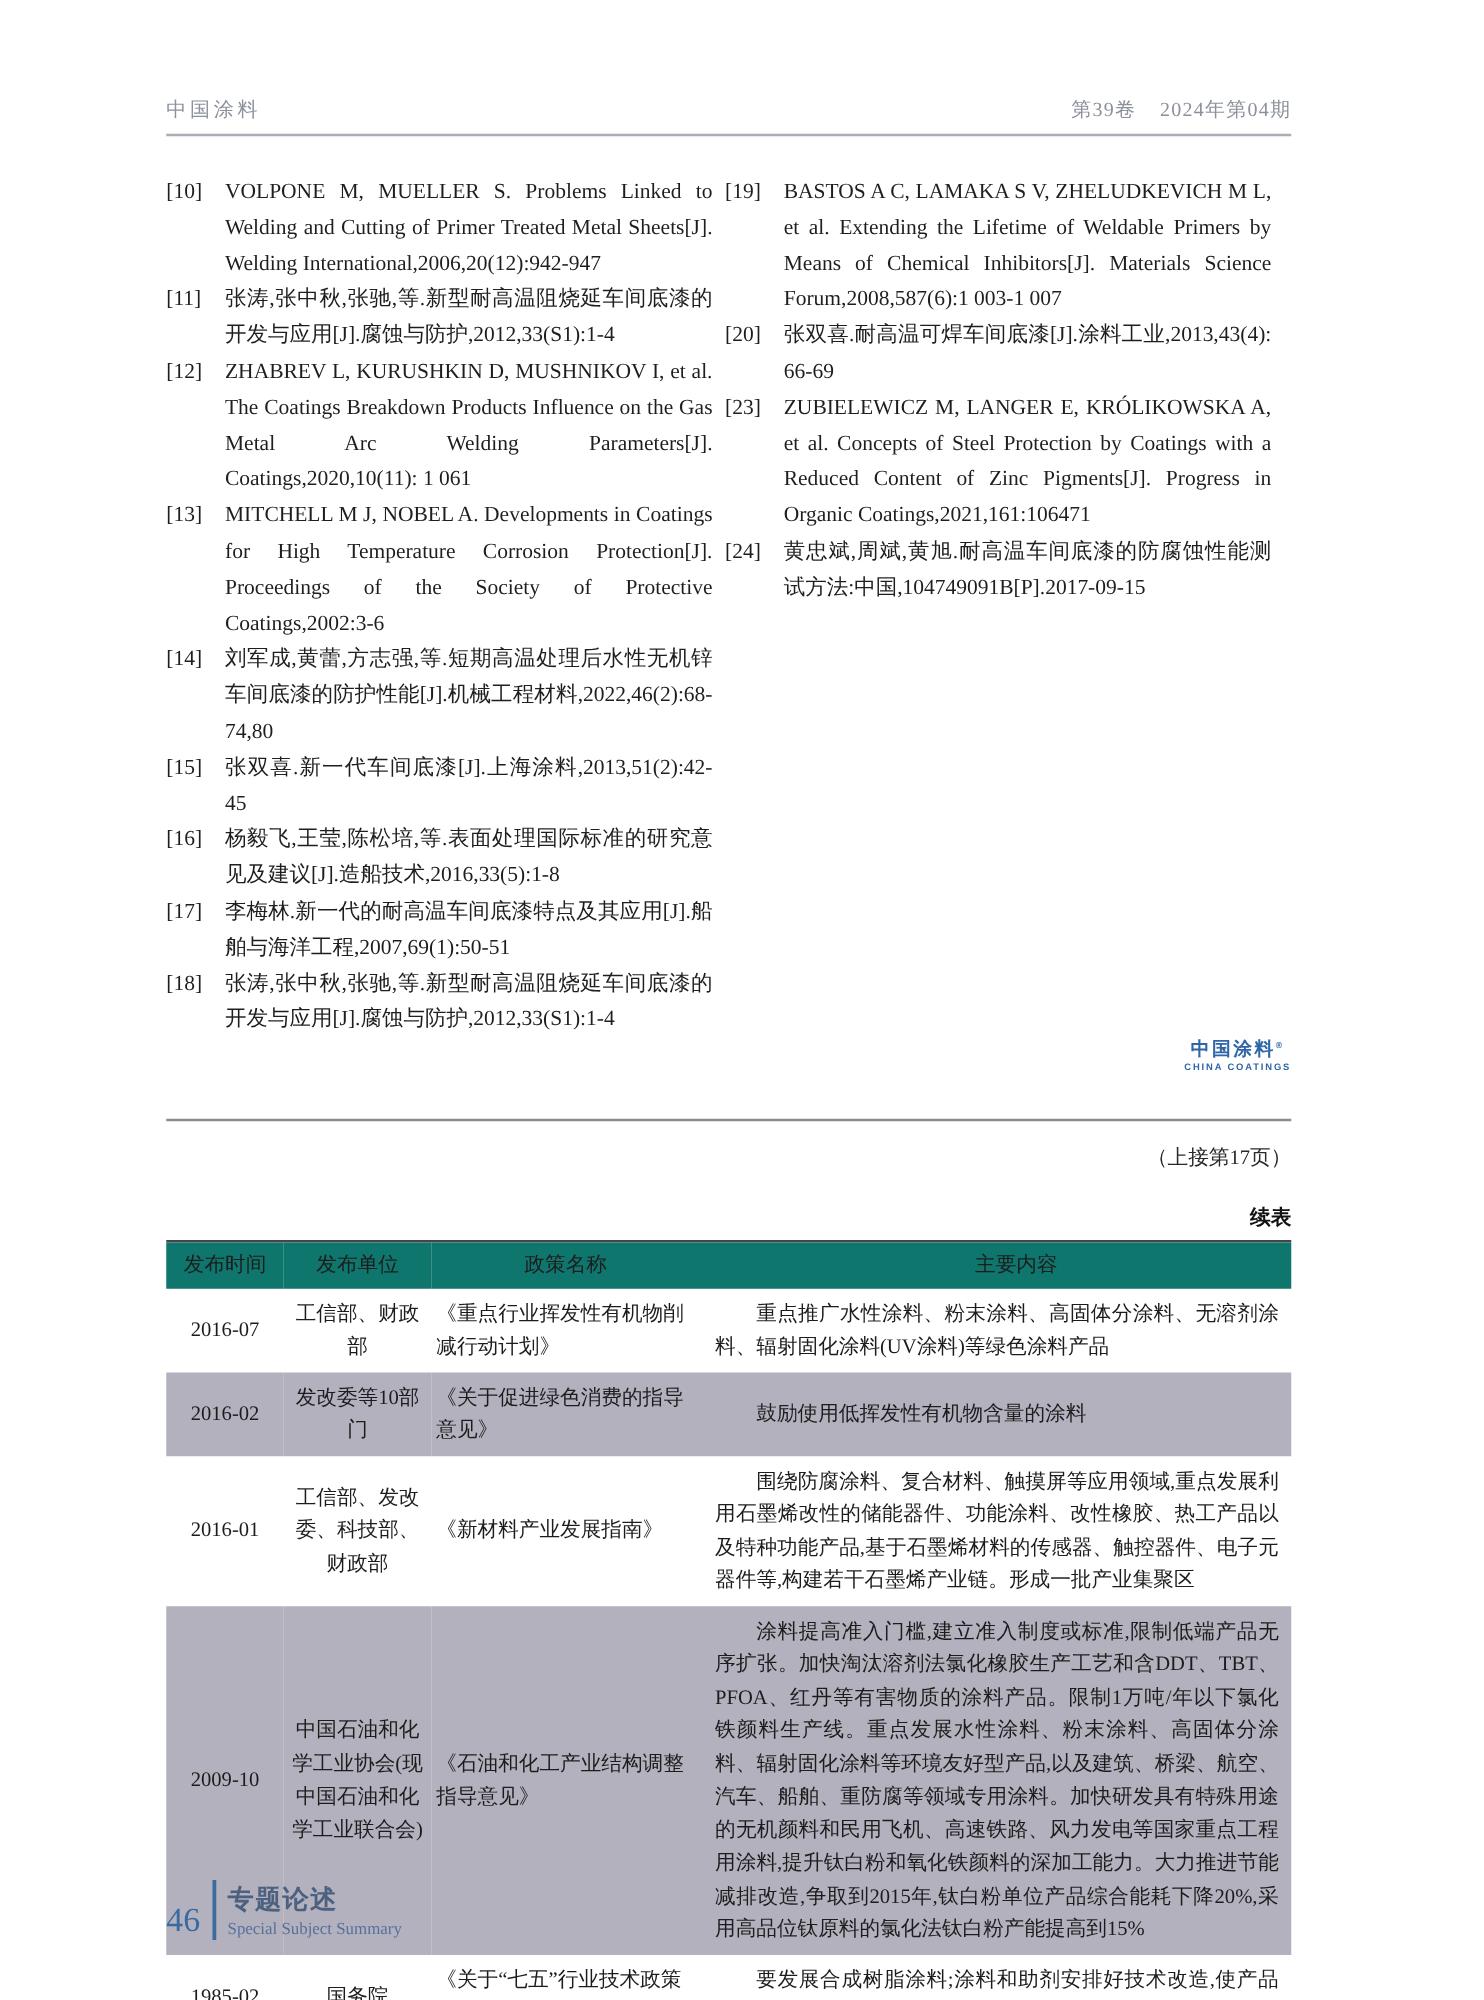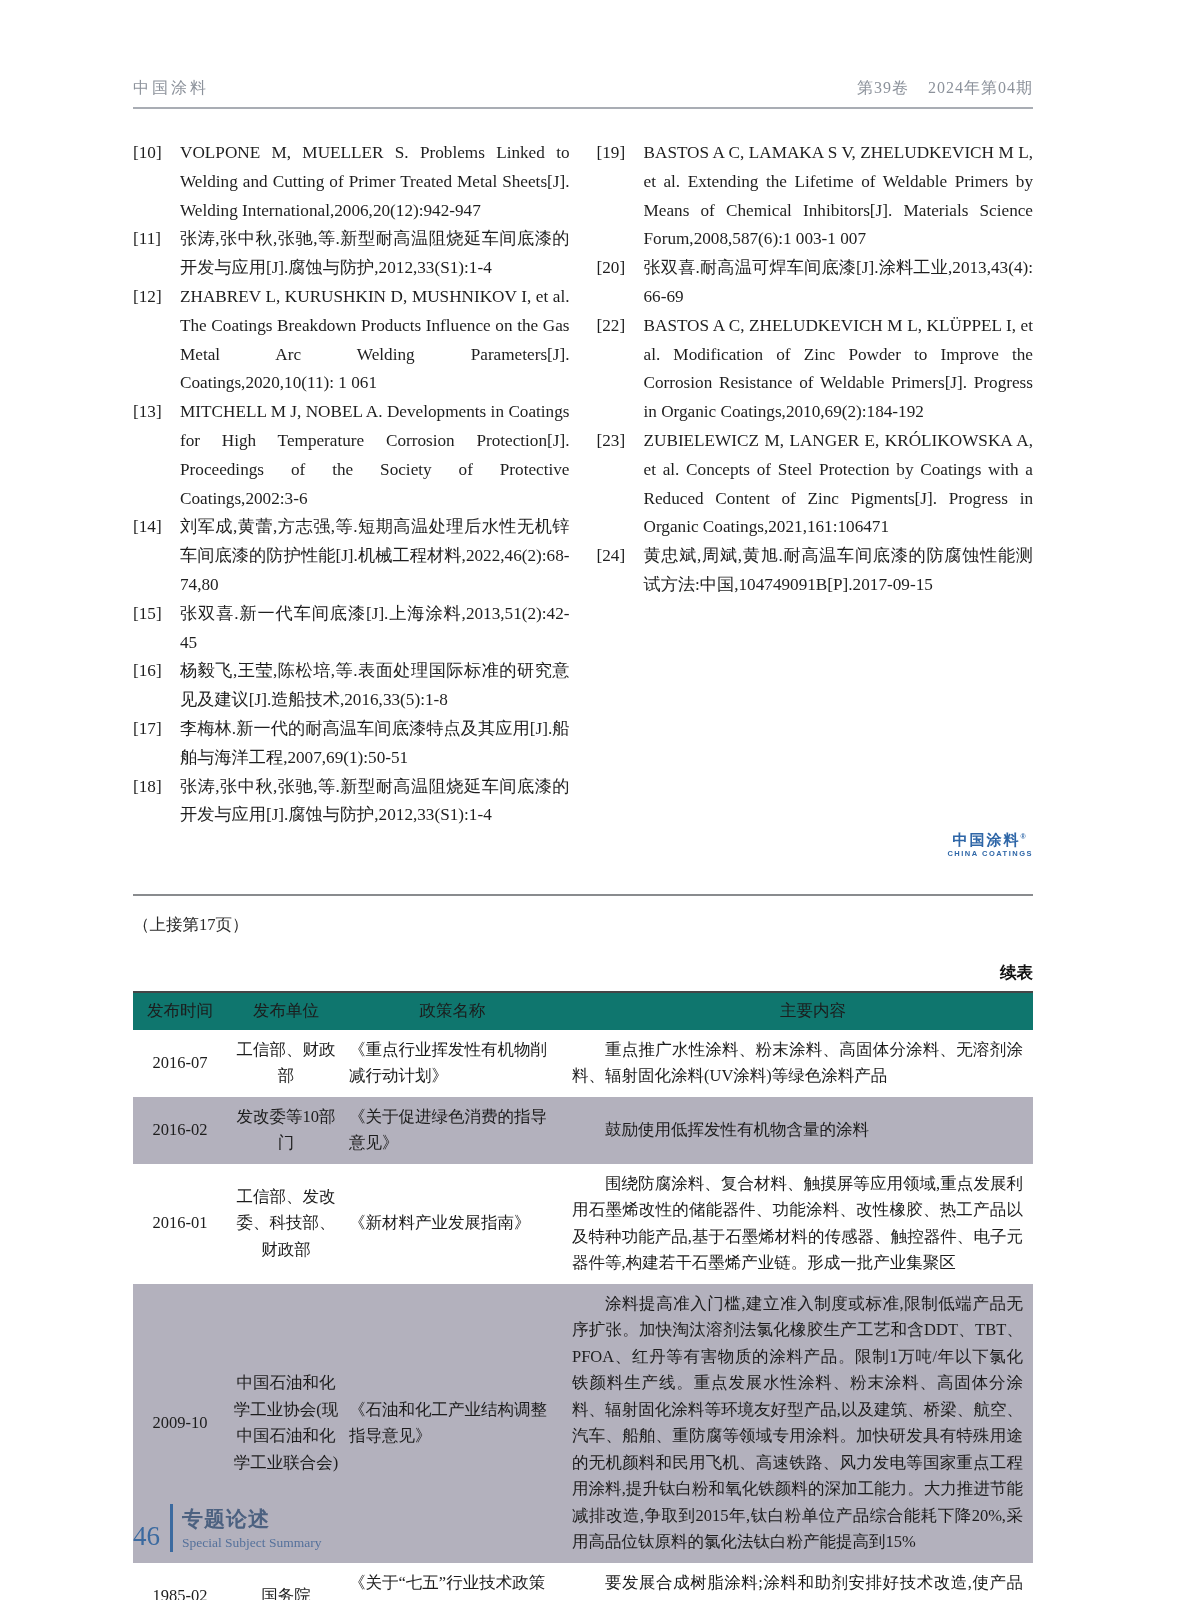--- a/index.html
+++ b/index.html
@@ -32,21 +32,21 @@
     letter-spacing: 3px;
     padding-bottom: 8px;
     border-bottom: 2px solid #a9adb4;
   }
   .running-head .right { letter-spacing: 1px; }
   .running-head .right span { margin-left: 14px; }
   
   .refs {
     margin-top: 30px;
     display: flex;
-    gap: 27px;
+    gap: 10px;
   }
   .ref-col { width: 437px; }
   .ref-item {
     position: relative;
     padding-left: 47px;
     font-size: 17.2px;
     line-height: 28.8px;
     text-align: justify;
     color: #1e1e1e;
   }
@@ -80,20 +80,21 @@
   }
   
   .divider {
     margin-top: 34px;
     border-top: 2.5px solid #898b8e;
   }
   .continue-note {
     margin-top: 18px;
     font-size: 16.5px;
     color: #2a2a2a;
+    text-align: right;
   }
   .cont-table-label {
     margin-top: 26px;
     margin-bottom: 7px;
     text-align: right;
     font-weight: bold;
     font-size: 16.5px;
     color: #111;
   }
   
@@ -184,21 +185,20 @@
           <div class="ref-item"><span class="ref-num">[13]</span><span class="ref-text">MITCHELL M J, NOBEL A. Developments in Coatings for High Temperature Corrosion Protection[J]. Proceedings of the Society of Protective Coatings,2002:3-6</span></div>
           <div class="ref-item"><span class="ref-num">[14]</span><span class="ref-text">刘军成,黄蕾,方志强,等.短期高温处理后水性无机锌车间底漆的防护性能[J].机械工程材料,2022,46(2):68-74,80</span></div>
           <div class="ref-item"><span class="ref-num">[15]</span><span class="ref-text">张双喜.新一代车间底漆[J].上海涂料,2013,51(2):42-45</span></div>
           <div class="ref-item"><span class="ref-num">[16]</span><span class="ref-text">杨毅飞,王莹,陈松培,等.表面处理国际标准的研究意见及建议[J].造船技术,2016,33(5):1-8</span></div>
           <div class="ref-item"><span class="ref-num">[17]</span><span class="ref-text">李梅林.新一代的耐高温车间底漆特点及其应用[J].船舶与海洋工程,2007,69(1):50-51</span></div>
           <div class="ref-item"><span class="ref-num">[18]</span><span class="ref-text">张涛,张中秋,张驰,等.新型耐高温阻烧延车间底漆的开发与应用[J].腐蚀与防护,2012,33(S1):1-4</span></div>
         </div>
         <div class="ref-col">
           <div class="ref-item"><span class="ref-num">[19]</span><span class="ref-text">BASTOS A C, LAMAKA S V, ZHELUDKEVICH M L, et al. Extending the Lifetime of Weldable Primers by Means of Chemical Inhibitors[J]. Materials Science Forum,2008,587(6):1 003-1 007</span></div>
           <div class="ref-item"><span class="ref-num">[20]</span><span class="ref-text">张双喜.耐高温可焊车间底漆[J].涂料工业,2013,43(4): 66-69</span></div>
-          <div class="ref-item"><span class="ref-num">[22]</span><span class="ref-text">BASTOS A C, ZHELUDKEVICH M L, KLÜPPEL I, et al. Modification of Zinc Powder to Improve the Corrosion Resistance of Weldable Primers[J]. Progress in Organic Coatings,2010,69(2):184-192</span></div>
           <div class="ref-item"><span class="ref-num">[23]</span><span class="ref-text">ZUBIELEWICZ M, LANGER E, KRÓLIKOWSKA A, et al. Concepts of Steel Protection by Coatings with a Reduced Content of Zinc Pigments[J]. Progress in Organic Coatings,2021,161:106471</span></div>
           <div class="ref-item"><span class="ref-num">[24]</span><span class="ref-text">黄忠斌,周斌,黄旭.耐高温车间底漆的防腐蚀性能测试方法:中国,104749091B[P].2017-09-15</span></div>
         </div>
       </div>
 
     <div class="logo-row first">
       <div class="logo">
         <div class="cn"><span>中国涂料</span><sup>®</sup></div>
         <div class="en">CHINA COATINGS</div>
       </div>

